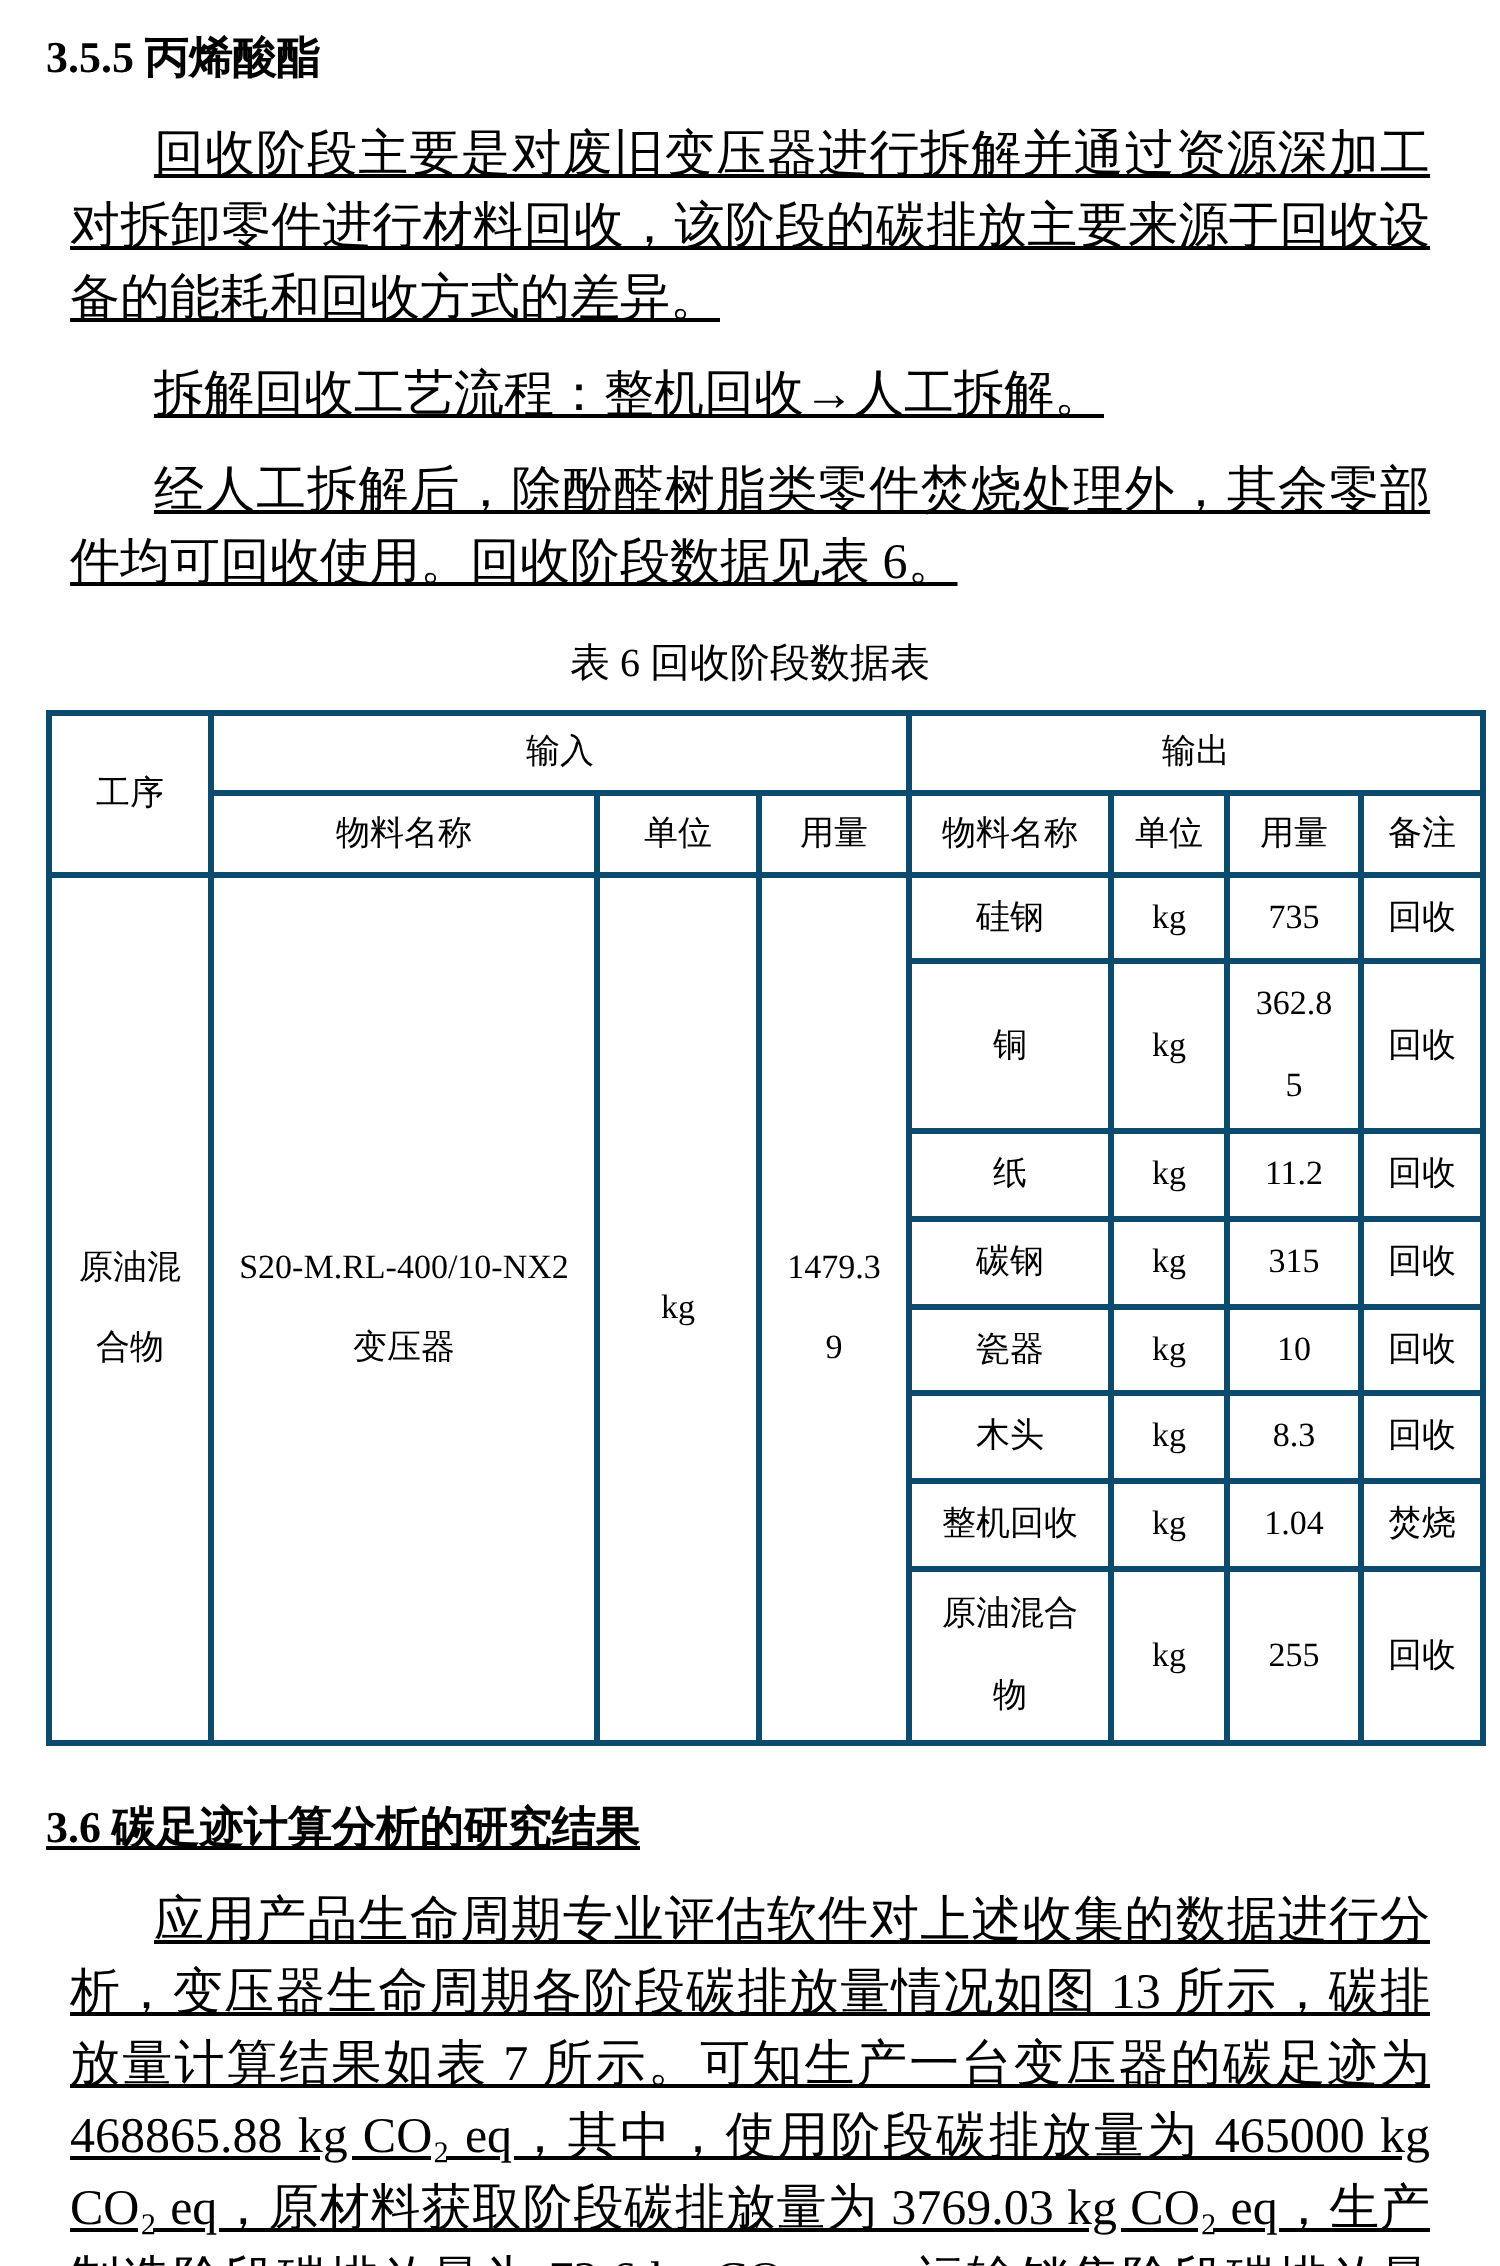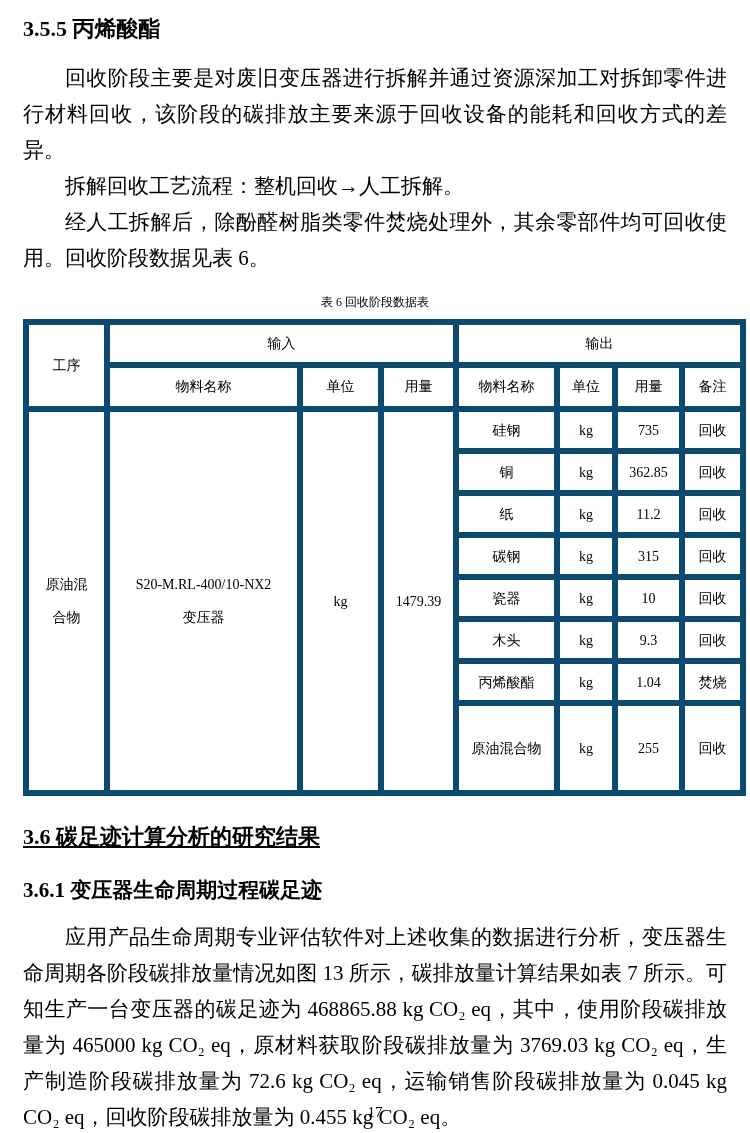--- a/index.html
+++ b/index.html
@@ -30,46 +30,47 @@
     line-height: 1.35;
     text-decoration: underline;
   }
   .heading-3 {
     font-size: 21px;
     font-weight: bold;
     margin: 24px 0 0 0;
     line-height: 1.35;
   }
   p.body-para {
-    font-size: 21px;
+    font-size: 25px;
     line-height: 36px;
     text-align: justify;
     text-indent: 42px;
-    margin: 0;
+    margin: 12px;
+    text-decoration: underline;
   }
   p.body-para.after-heading { margin-top: 14px; }
   .table-caption {
     text-align: center;
-    font-size: 12px;
+    font-size: 20px;
     margin: 18px 0 9px 0;
     line-height: 1.4;
   }
   table.data-table {
     border-collapse: collapse;
     table-layout: fixed;
     width: 717px;
     margin: 0 auto;
   }
   table.data-table th,
   table.data-table td {
-    border: 6px solid #0c4a6e;
+    border: 3px solid #0c4a6e;
     font-weight: normal;
     text-align: center;
     vertical-align: middle;
-    font-size: 14px;
+    font-size: 17px;
     line-height: 2.4;
     padding: 0 10px;
     word-break: break-word;
     overflow: hidden;
   }
   table.data-table tr.hdr-row-1 th { height: 37px; line-height: 2.0; }
   table.data-table tr.hdr-row-2 th { height: 38px; line-height: 2.0; }
   table.data-table tr.out-row td { height: 36px; }
   table.data-table tr.out-row-tall td { height: 84px; }
   .page-number {
@@ -154,39 +155,38 @@
       </tr>
       <tr class="out-row">
         <td>瓷器</td>
         <td>kg</td>
         <td>10</td>
         <td>回收</td>
       </tr>
       <tr class="out-row">
         <td>木头</td>
         <td>kg</td>
-        <td>9.3</td>
+        <td>8.3</td>
         <td>回收</td>
       </tr>
       <tr class="out-row">
-        <td>丙烯酸酯</td>
+        <td>整机回收</td>
         <td>kg</td>
         <td>1.04</td>
         <td>焚烧</td>
       </tr>
       <tr class="out-row-tall">
         <td>原油混合物</td>
         <td>kg</td>
         <td>255</td>
         <td>回收</td>
       </tr>
     </tbody>
       </table>
 
     <div class="heading-2">3.6 碳足迹计算分析的研究结果</div>
-    <div class="heading-3">3.6.1 变压器生命周期过程碳足迹</div>
 
     <p class="body-para after-heading">应用产品生命周期专业评估软件对上述收集的数据进行分析，变压器生命周期各阶段碳排放量情况如图 13 所示，碳排放量计算结果如表 7 所示。可知生产一台变压器的碳足迹为 468865.88 kg CO₂ eq，其中，使用阶段碳排放量为 465000 kg CO₂ eq，原材料获取阶段碳排放量为 3769.03 kg CO₂ eq，生产制造阶段碳排放量为 72.6 kg CO₂ eq，运输销售阶段碳排放量为 0.045 kg CO₂ eq，回收阶段碳排放量为 0.455 kg CO₂ eq。</p>
 
   </div>
 
   <div class="page-number">17</div>
 </div>
 
 </body></html>

